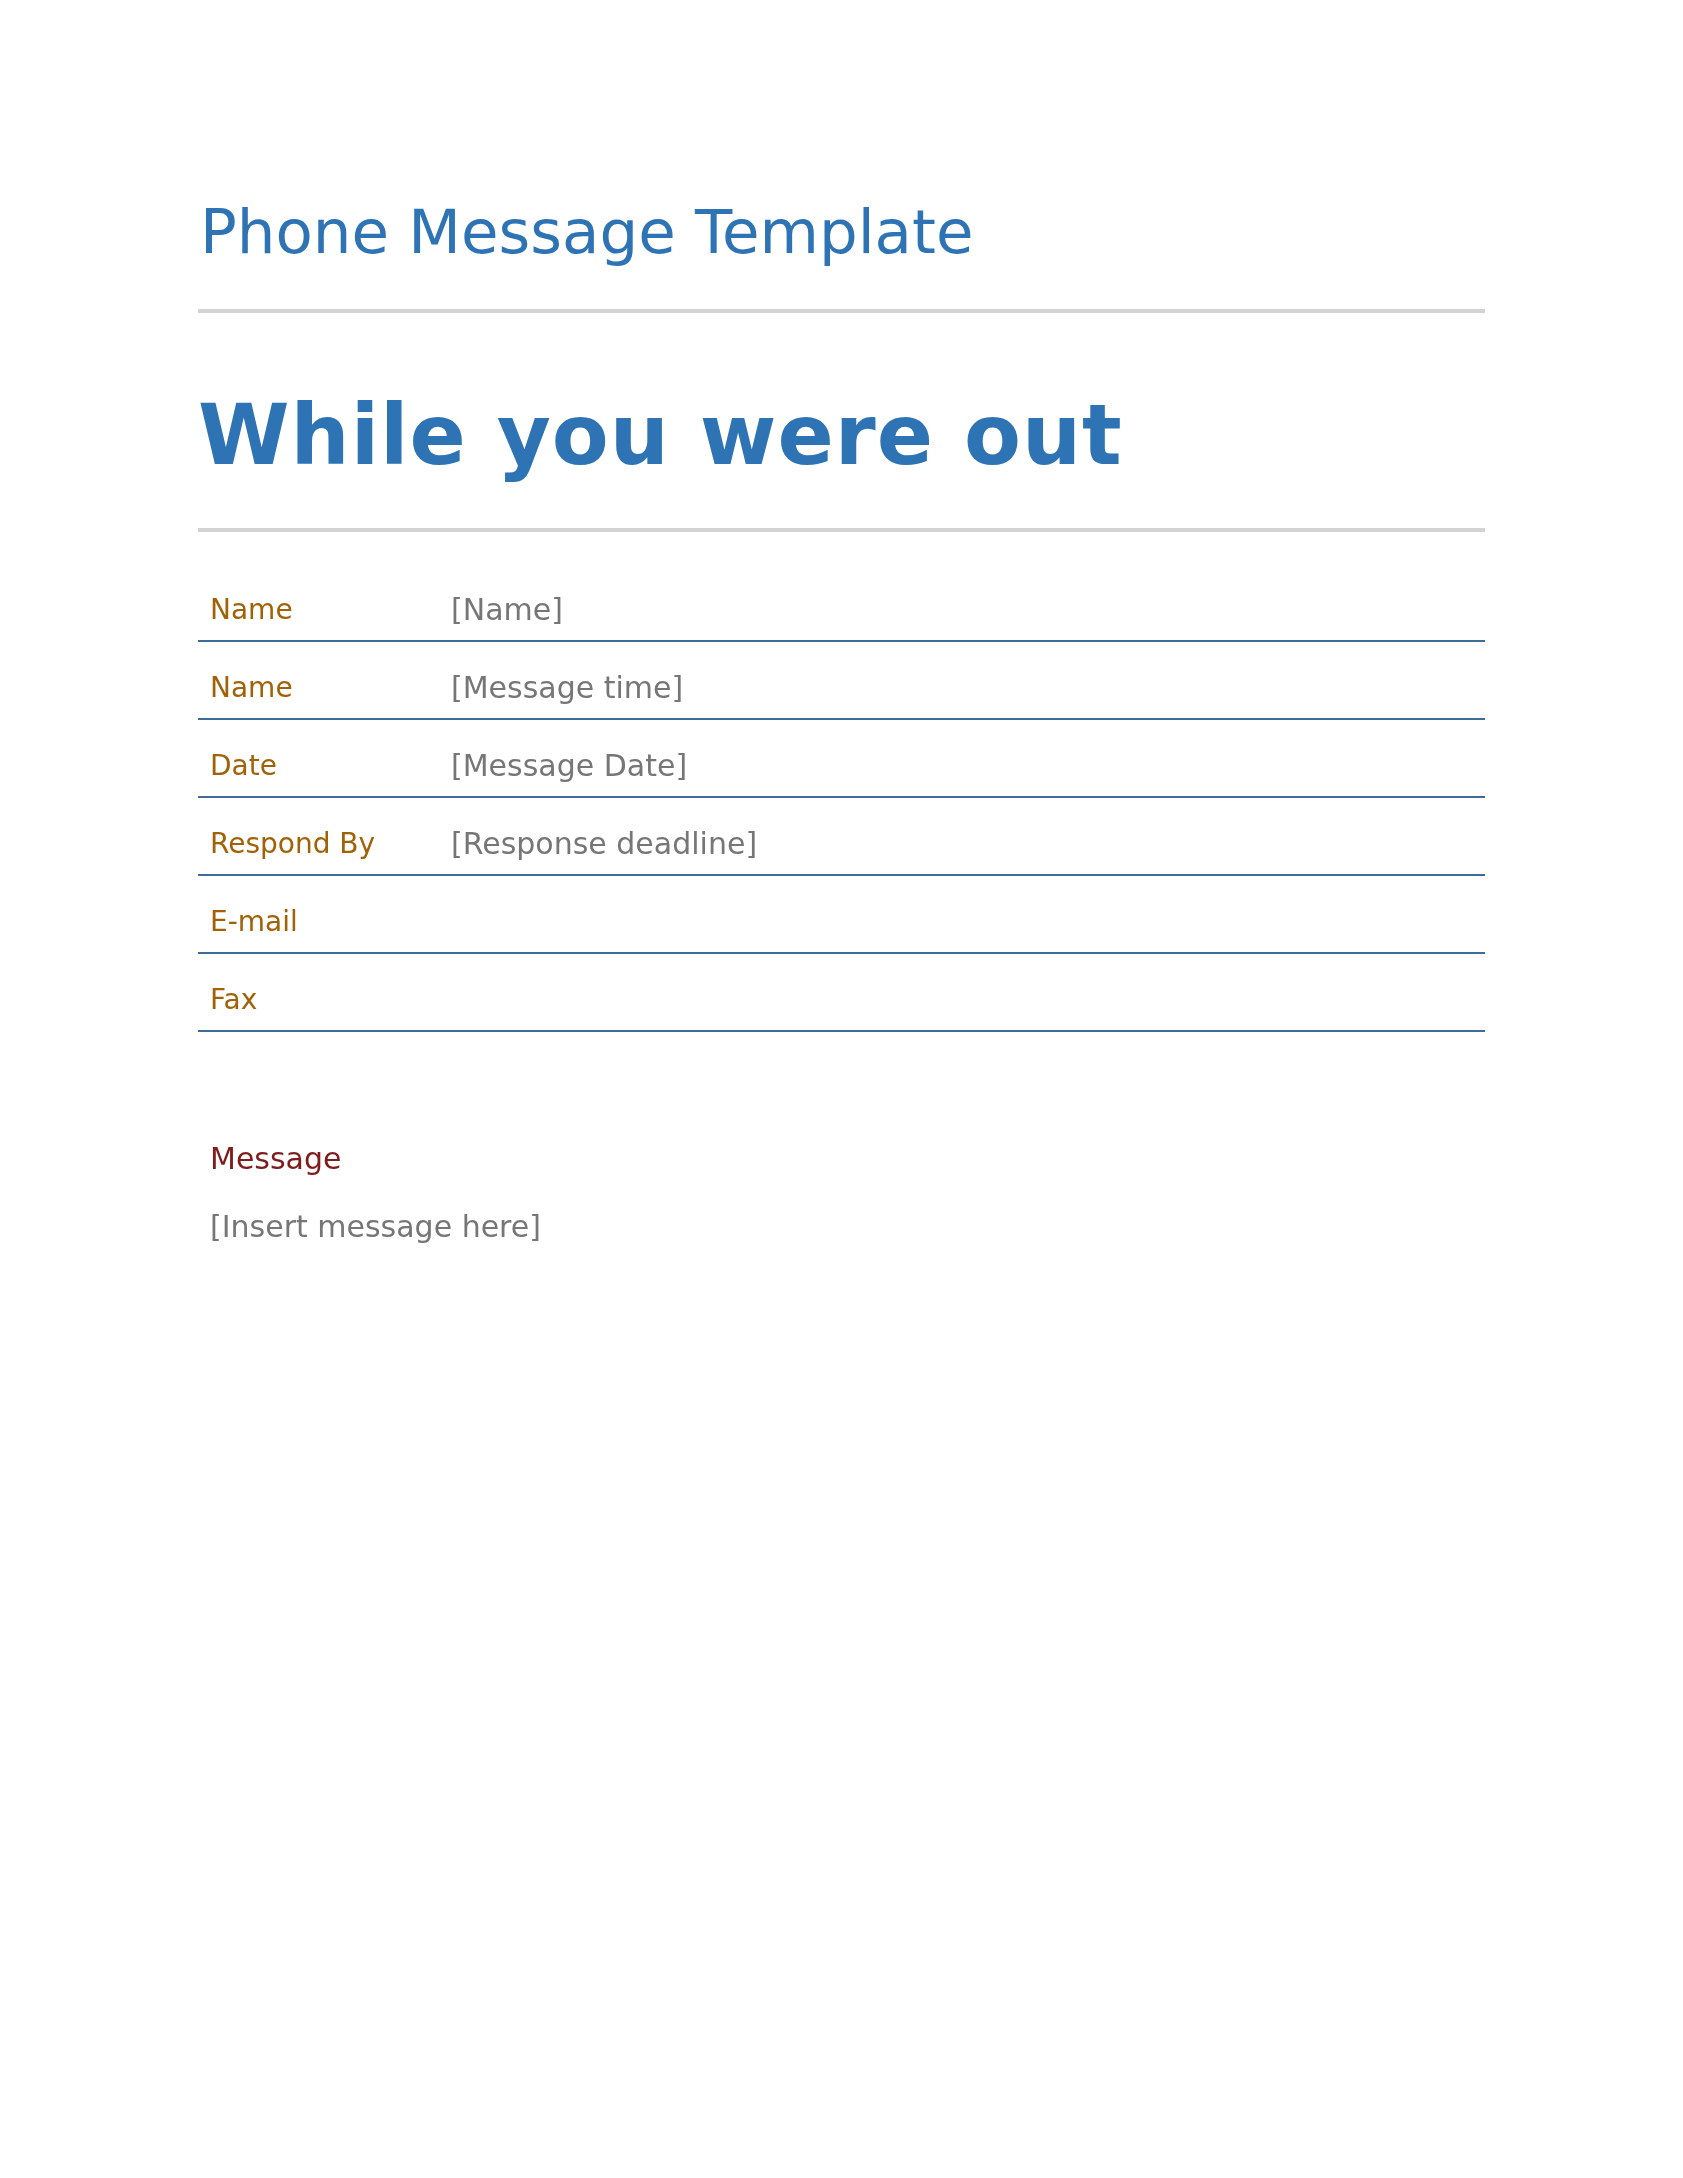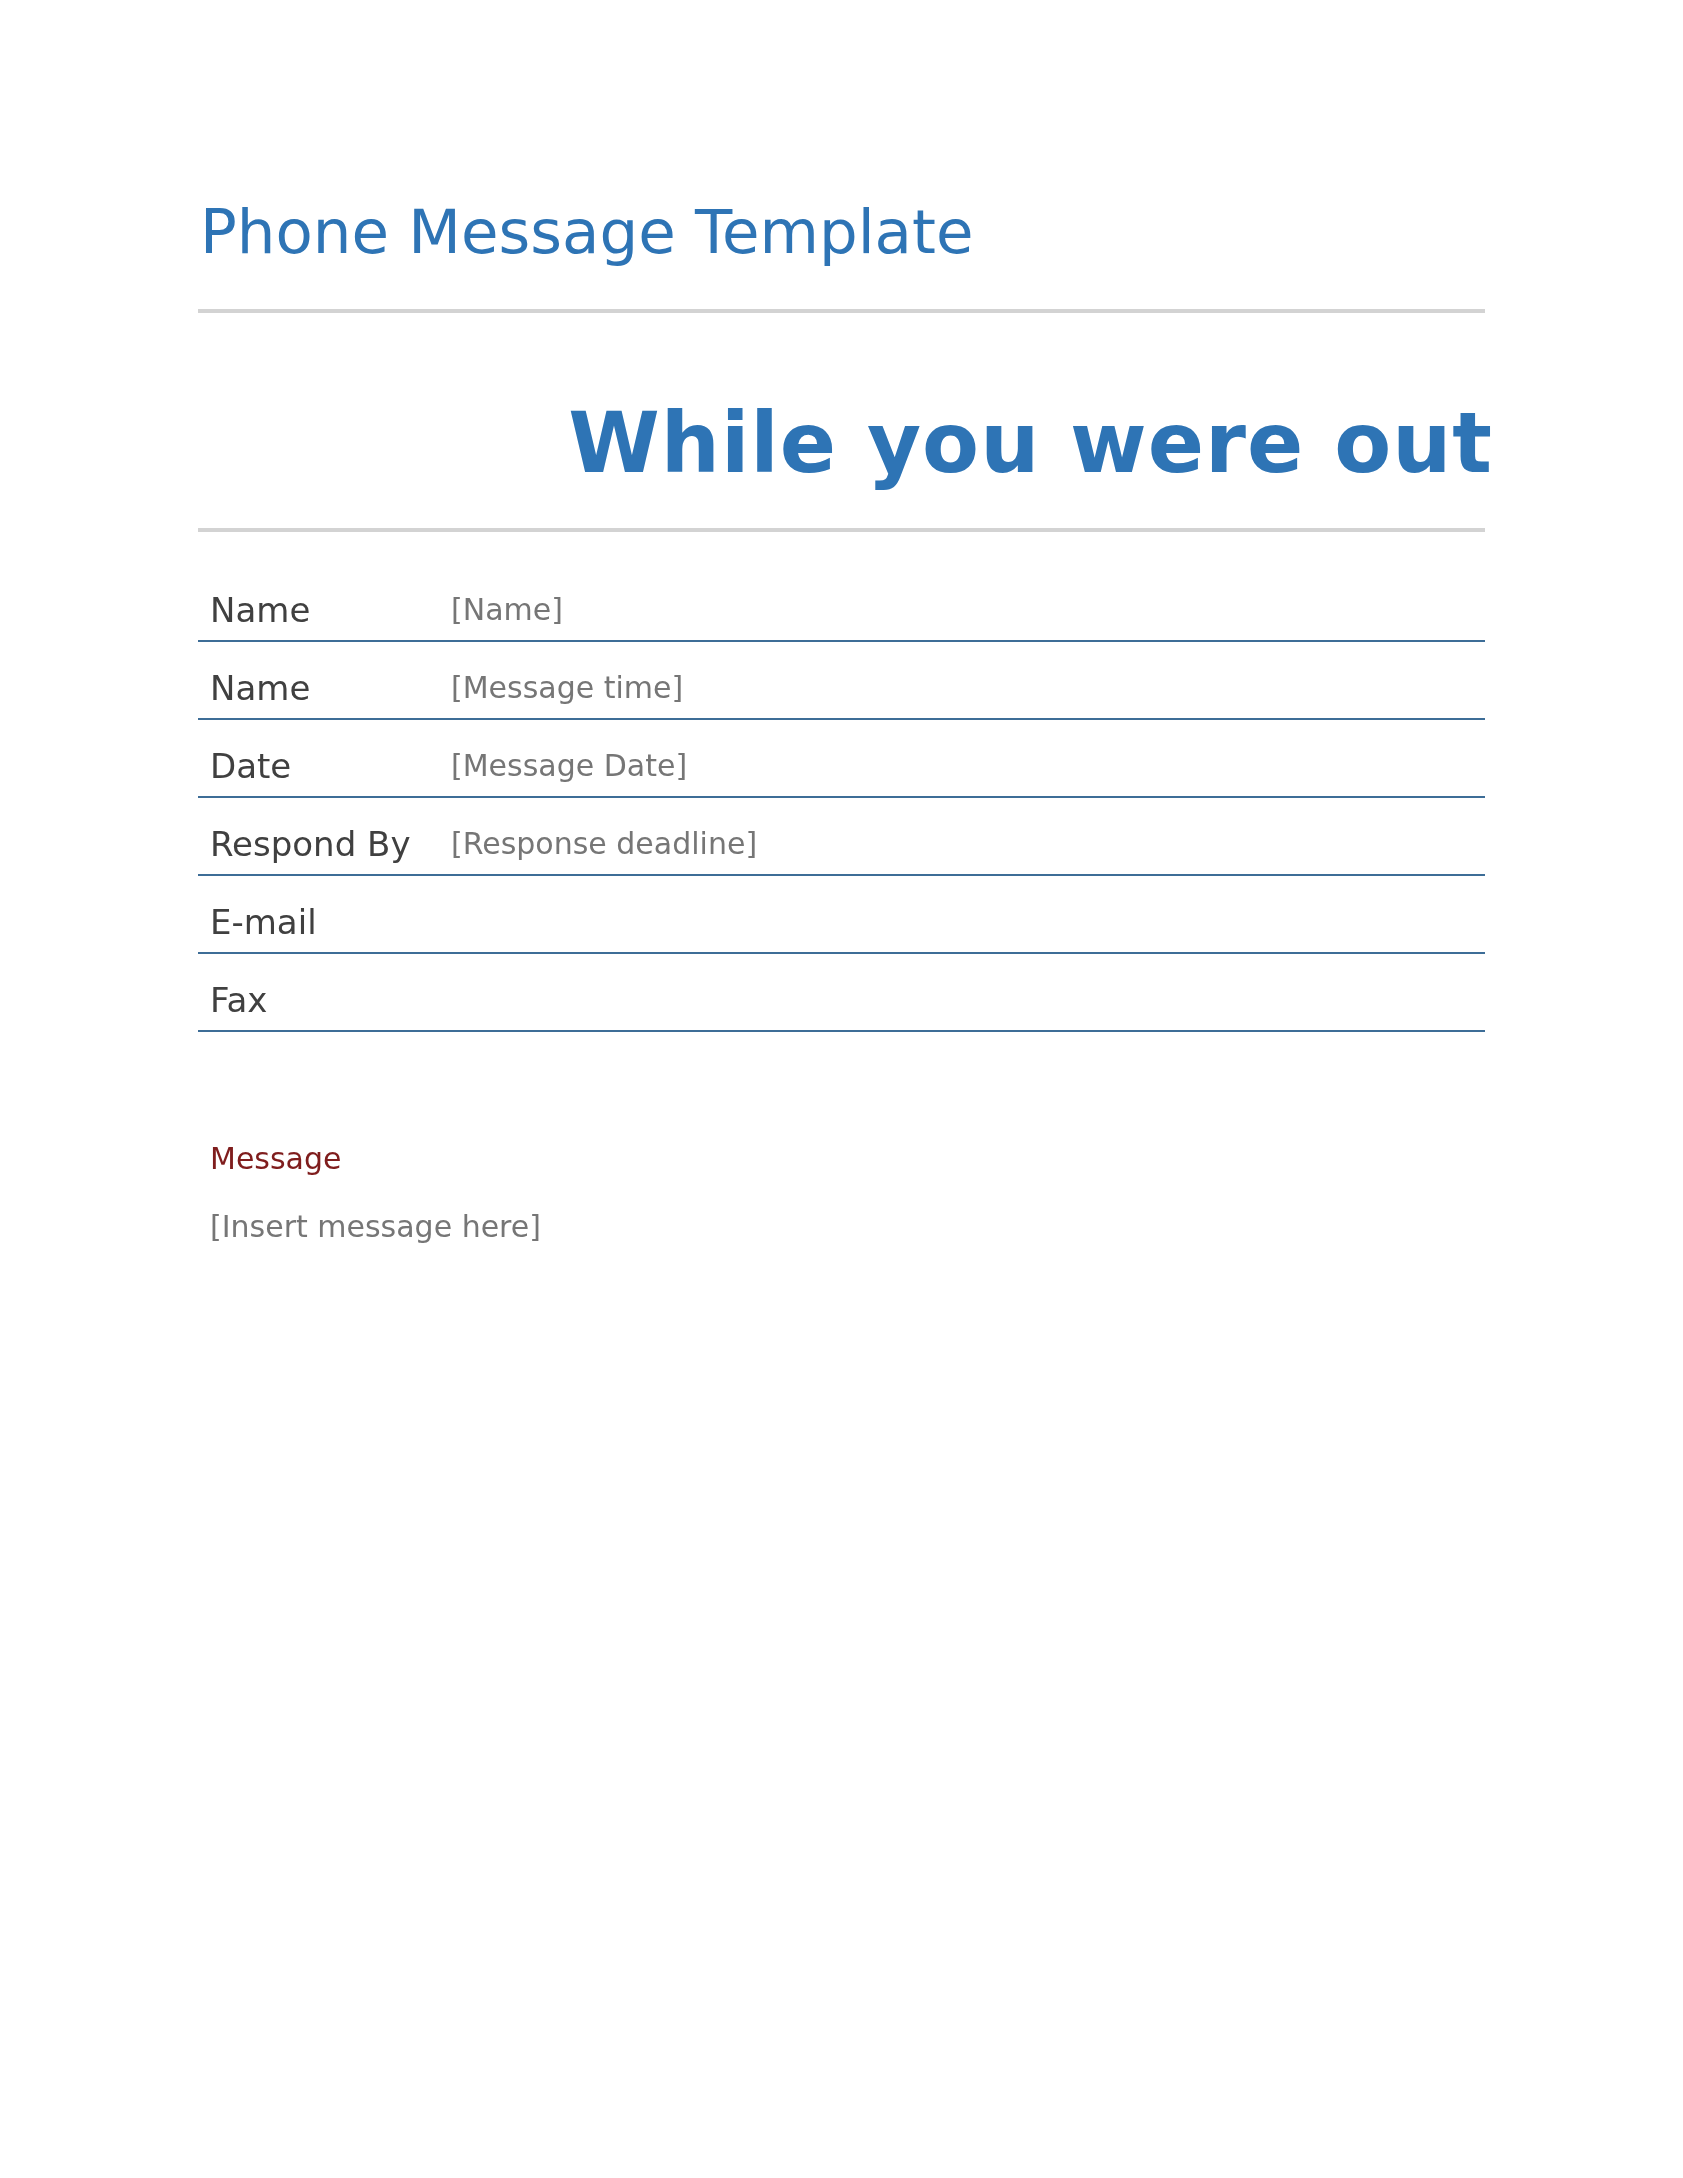--- a/index.html
+++ b/index.html
@@ -4,26 +4,26 @@
 <style>
   html, body { margin: 0; padding: 0; background: #ffffff; }
   body { width: 1683px; height: 2178px; position: relative; overflow: hidden;
          font-family: "DejaVu Sans", sans-serif; }
   .page { position: absolute; left: 198px; top: 0; width: 1287px; }
   .doc-title { position: absolute; left: 2px; top: 194px; margin: 0;
     font-size: 61px; font-weight: normal; color: #2E74B5; line-height: 75px; white-space: nowrap; }
   .divider { position: absolute; left: 0; width: 1287px; height: 4px; background: #D3D3D3; }
   .divider.top { top: 309px; }
   .divider.bottom { top: 528px; }
-  .headline { position: absolute; left: 0; width: 1287px; top: 384px; margin: 8px;
-    text-align: right; font-size: 83px; font-weight: bold; color: #2E74B5;
+  .headline { position: absolute; left: 0; width: 1287px; top: 384px; margin: 0;
+    text-align: left; font-size: 83px; font-weight: bold; color: #2E74B5;
     line-height: 103px; letter-spacing: 1px; white-space: nowrap; }
   .fields { position: absolute; left: 0; top: 564px; width: 1287px; }
   .row { position: relative; height: 78px; border-bottom: 2px solid #3D6D97; box-sizing: border-box; }
-  .row .label { position: absolute; left: 12px; bottom: 12px; font-size: 34px; color: #404040;
+  .row .label { position: absolute; left: 12px; bottom: 12px; font-size: 28px; color: #a16207;
     line-height: 36px; white-space: nowrap; }
   .row .value { position: absolute; left: 253px; bottom: 12px; font-size: 30px; color: #767676;
     line-height: 36px; white-space: nowrap; }
   .msg-label { position: absolute; left: 12px; top: 1137px; font-size: 30px; color: #7f1d1d;
     line-height: 44px; white-space: nowrap; }
   .msg-body { position: absolute; left: 12px; top: 1205px; font-size: 30px; color: #767676;
     line-height: 44px; white-space: nowrap; }
 </style>
 </head>
 <body>

